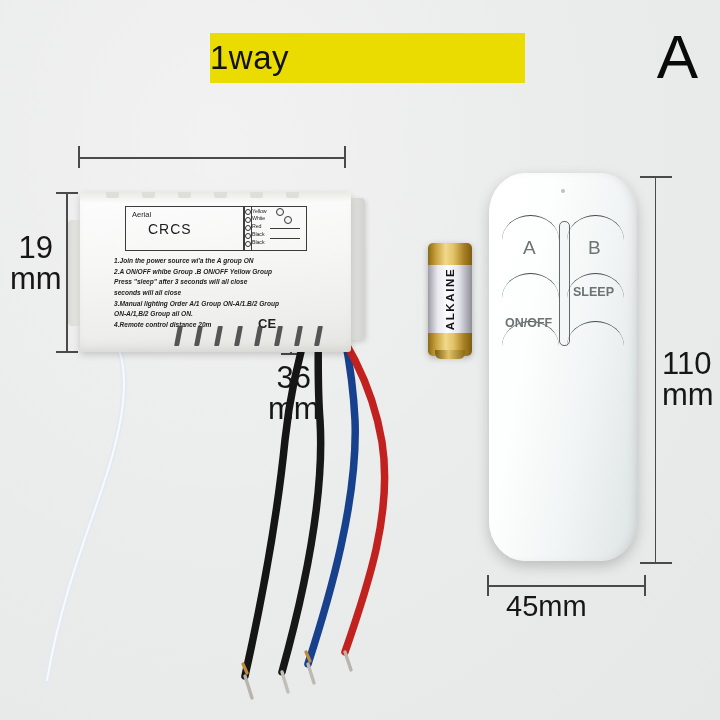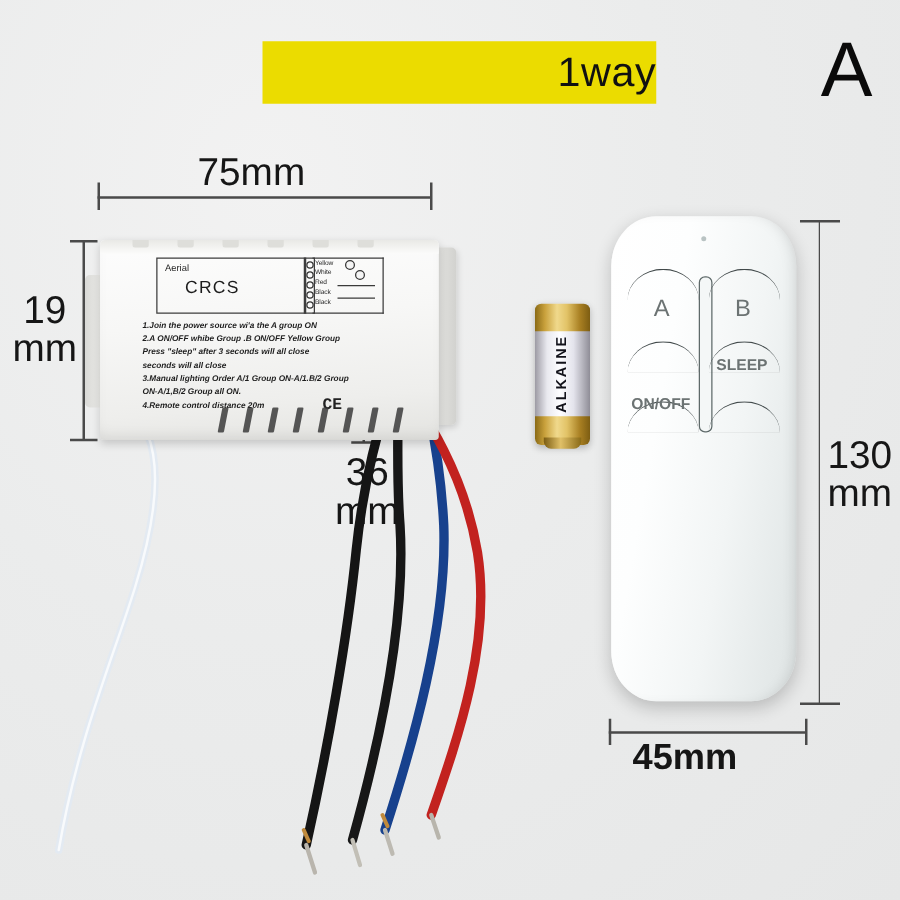--- a/index.html
+++ b/index.html
@@ -7,31 +7,31 @@
     width:720px;height:720px;overflow:hidden;
     font-family:"Liberation Sans", sans-serif;
     background:#eceded;
   }
   #stage{position:relative;width:720px;height:720px;background:
      radial-gradient(ellipse at 30% 20%, #f2f2f2 0%, #ebecec 45%, #e6e7e7 100%);}
 
   
   .banner{
     position:absolute;left:210px;top:33px;width:315px;height:50px;
-    background:#ebdc00;display:flex;align-items:center;justify-content:flex-end;
+    background:#ebdc00;display:flex;align-items:center;justify-content:flex-start;
   }
   .banner span{font-size:33px;color:#111;letter-spacing:.5px;}
   .corner-letter{
     position:absolute;right:22px;top:26px;font-size:62px;color:#0a0a0a;
     line-height:1;font-family:"Liberation Sans",sans-serif;
   }
 
   
   .dim{position:absolute;color:#161616;font-size:31px;line-height:1.0;white-space:pre-line;}
-  .dim.small{font-size:29px;font-weight:bold;}
+  .dim.small{font-size:29px;}
   .dimline{position:absolute;background:#4a4a4a;}
   .tick{position:absolute;background:#4a4a4a;}
 
   
   #module{position:absolute;left:80px;top:192px;width:271px;height:160px;}
   .mod-body{
     position:absolute;inset:0;
     background:linear-gradient(175deg,#fdfdfd 0%,#f7f7f6 40%,#eeeeec 78%,#e3e3e0 100%);
     border-radius:4px 4px 3px 3px;
     box-shadow:0 3px 7px rgba(0,0,0,.17), inset 0 -7px 12px -6px rgba(0,0,0,.10);
@@ -66,21 +66,21 @@
             border:1px solid #333;border-radius:50%;background:#fafafa;}
   .wirebox{position:absolute;left:170px;top:14px;width:56px;height:43px;
            border:1.1px solid #3c3c3c;border-left:none;}
   .wlabel{position:absolute;font-size:5.3px;color:#1f1f1f;letter-spacing:-.1px;}
   .wline{position:absolute;background:#3a3a3a;height:.9px;}
   .bulb{position:absolute;width:6px;height:6px;border:1px solid #333;border-radius:50%;
         background:#f5f5f5;}
   .instr{position:absolute;left:34px;top:64px;width:200px;color:#1d1d1d;
          font-size:6.6px;line-height:1.62;font-style:italic;font-weight:bold;}
   .instr div{white-space:nowrap;}
-  .ce{position:absolute;left:178px;top:124px;font-size:13px;color:#222;font-weight:bold;font-family:Liberation Mono, monospace;}
+  .ce{position:absolute;left:178px;top:124px;font-size:13px;color:#222;font-weight:bold;}
 
   
   #battery{position:absolute;left:428px;top:243px;width:44px;height:113px;}
   .bat-body{position:absolute;inset:0;border-radius:5px;
     background:linear-gradient(90deg,#8a6a16 0%,#c9a13c 18%,#f0d98c 40%,#e2c367 58%,#a87f22 82%,#7d5d12 100%);
     box-shadow:0 2px 6px rgba(0,0,0,.25);}
   .bat-wrap{position:absolute;left:0;top:22px;width:100%;height:68px;
     background:linear-gradient(90deg,#9d9ba4 0%,#e9e9ef 22%,#fdfdff 45%,#e4e4ec 70%,#8f8d97 100%);}
   .bat-text{position:absolute;left:50%;top:50%;transform:translate(-50%,-50%) rotate(-90deg);
     font-size:11.5px;font-weight:bold;color:#12121a;letter-spacing:1.6px;white-space:nowrap;}
@@ -109,38 +109,37 @@
 </head>
 <body>
 
 <div id="stage">
 
   <div class="banner">
     <span>1way</span>
   </div>
   <div class="corner-letter">A</div>
 
-  <div class="dim" style="left:158px;top:122px;">75mm</div>
   <div class="dimline" style="left:78px;top:157px;width:267px;height:1.6px;"></div>
   <div class="tick" style="left:78px;top:146px;width:1.6px;height:22px;"></div>
   <div class="tick" style="left:344px;top:146px;width:1.6px;height:22px;"></div>
 
   <div class="dim" style="left:10px;top:232px;text-align:center;">19
 mm</div>
   <div class="dimline" style="left:66px;top:192px;width:1.6px;height:160px;"></div>
   <div class="tick" style="left:56px;top:192px;width:22px;height:1.6px;"></div>
   <div class="tick" style="left:56px;top:351px;width:22px;height:1.6px;"></div>
 
   <div class="dim" style="left:268px;top:362px;text-align:center;">36
 mm</div>
   <div class="dimline" style="left:290px;top:330px;width:1.6px;height:24px;"></div>
   <div class="tick" style="left:281px;top:330px;width:20px;height:1.6px;"></div>
   <div class="tick" style="left:281px;top:353px;width:20px;height:1.6px;"></div>
 
-  <div class="dim" style="left:662px;top:348px;text-align:left;">130
+  <div class="dim" style="left:662px;top:348px;text-align:left;">110
 mm</div>
   <div class="dimline" style="left:655px;top:176px;width:1.4px;height:388px;"></div>
   <div class="tick" style="left:640px;top:176px;width:32px;height:1.6px;"></div>
   <div class="tick" style="left:640px;top:562px;width:32px;height:1.6px;"></div>
 
   <div class="dim small" style="left:506px;top:592px;">45mm</div>
   <div class="dimline" style="left:487px;top:585px;width:158px;height:1.5px;"></div>
   <div class="tick" style="left:487px;top:575px;width:1.5px;height:21px;"></div>
   <div class="tick" style="left:644px;top:575px;width:1.5px;height:21px;"></div>
 

